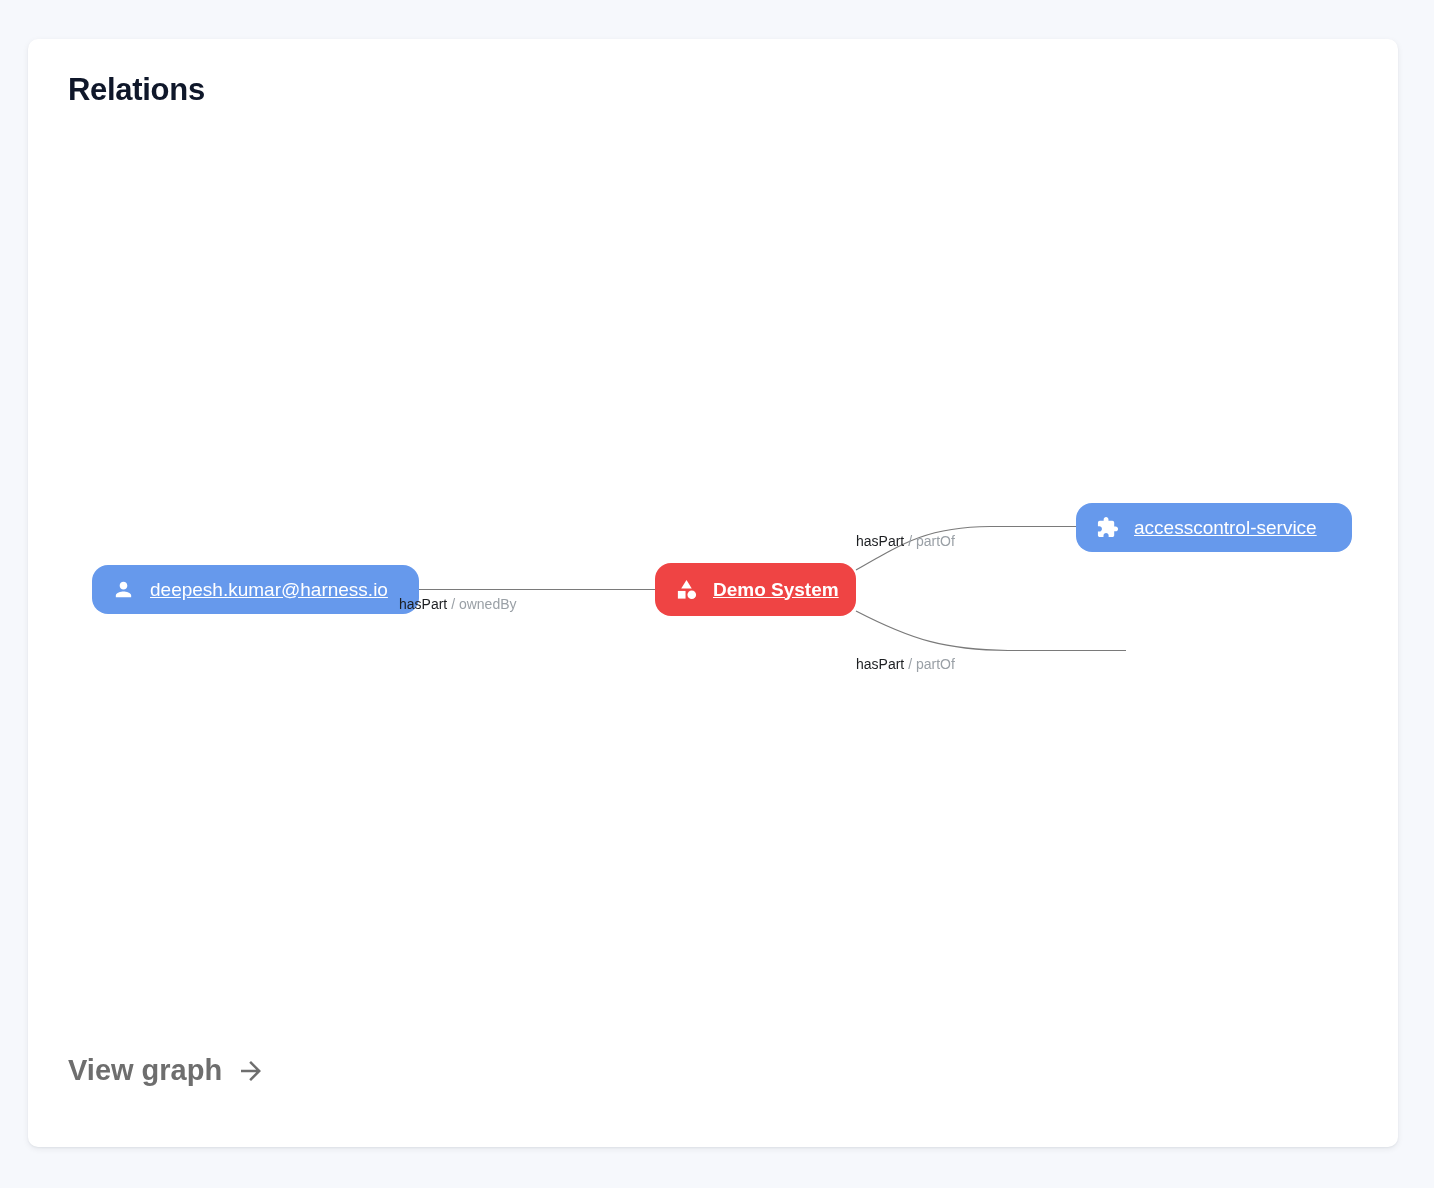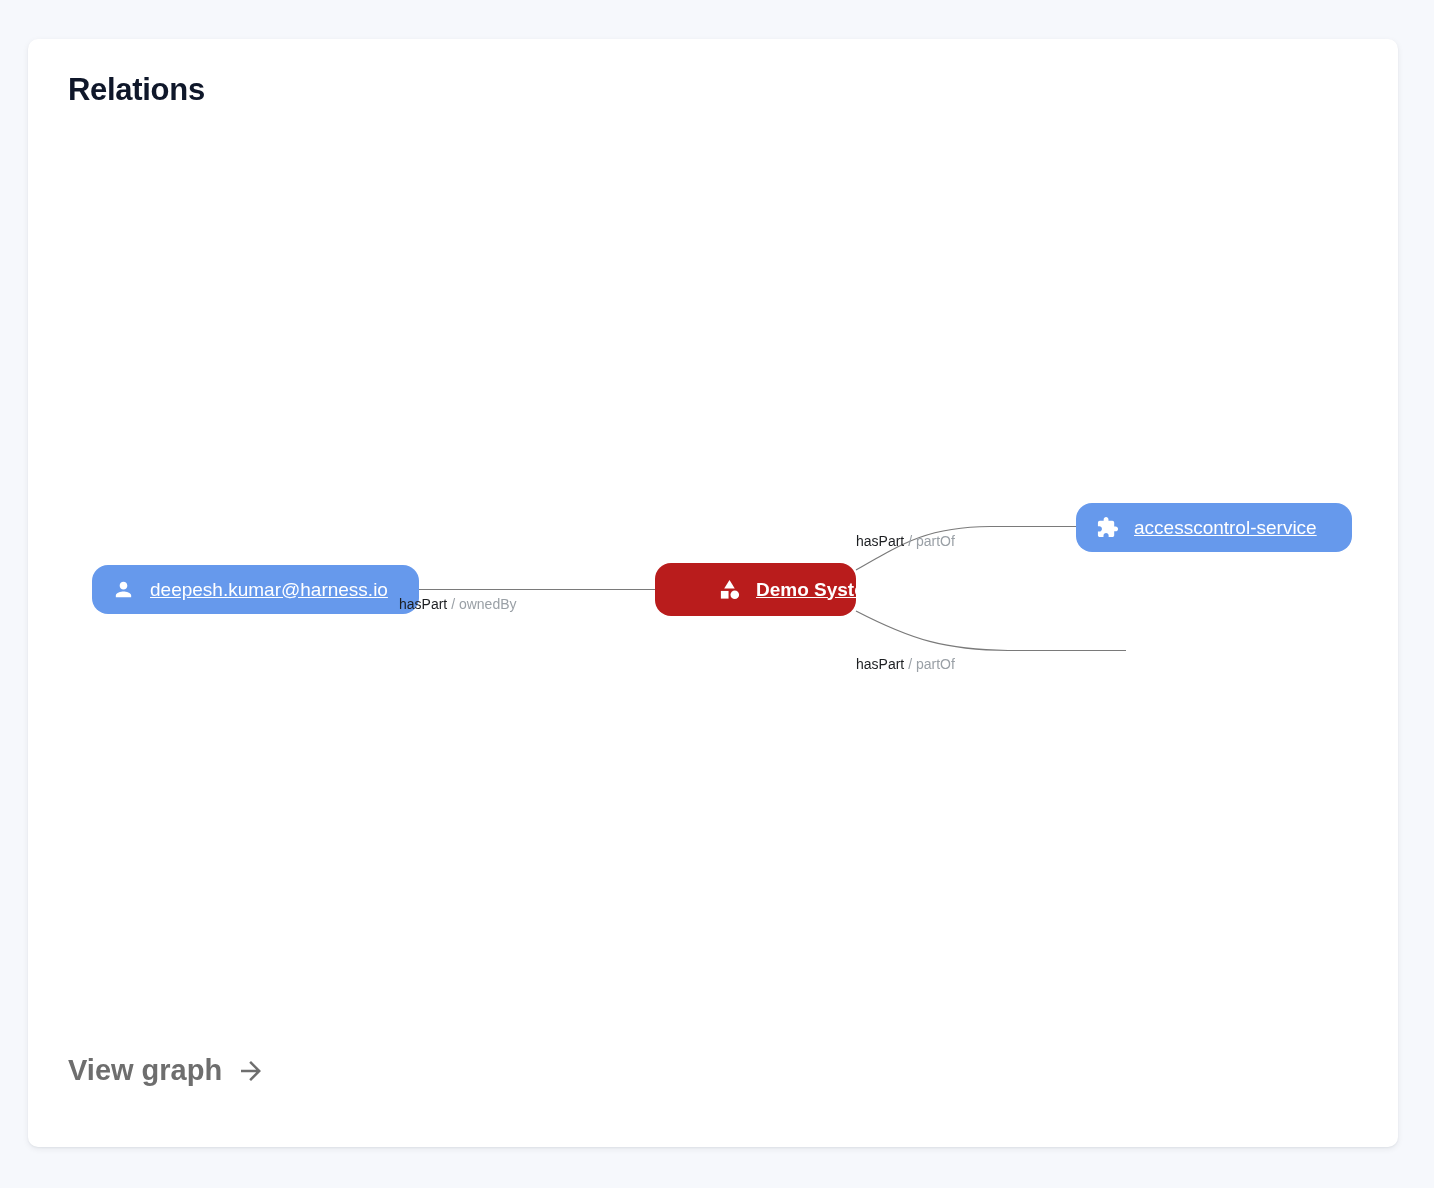--- a/index.html
+++ b/index.html
@@ -31,21 +31,21 @@
   }
   .node {
     position: absolute;
     display: flex;
     align-items: center;
     border-radius: 16px;
     color: #ffffff;
     cursor: pointer;
   }
   .node.blue { background: #6699ec; }
-  .node.orange { background: #b91c1c; padding-left: 43px; }
+  .node.orange { background: #ef4444; }
   .node .node-icon {
     display: inline-flex;
     margin-left: 20px;
     flex: 0 0 auto;
   }
   .node .node-icon svg { width: 23px; height: 23px; fill: #ffffff; }
   .node .node-label {
     margin-left: 15px;
     margin-right: 22px;
     font-size: 19px;

